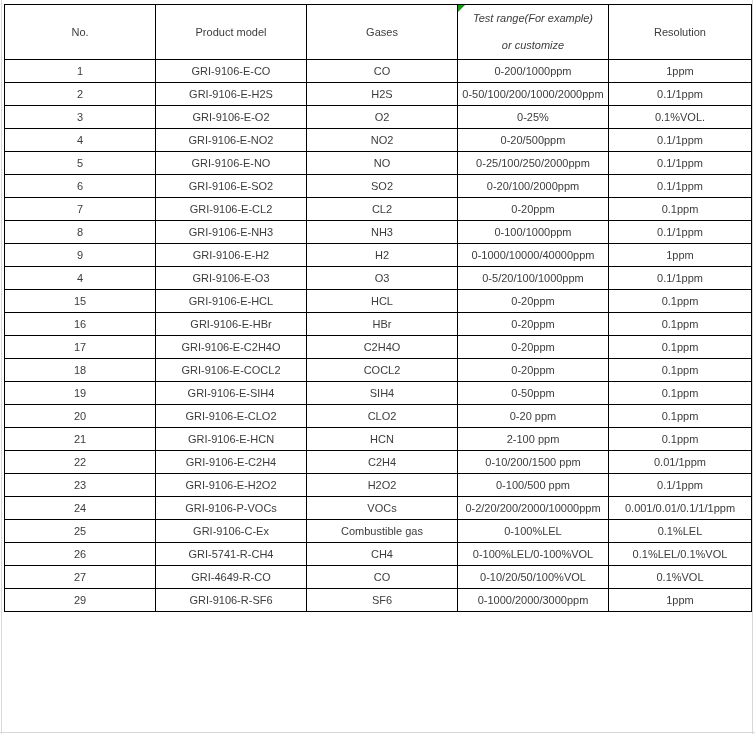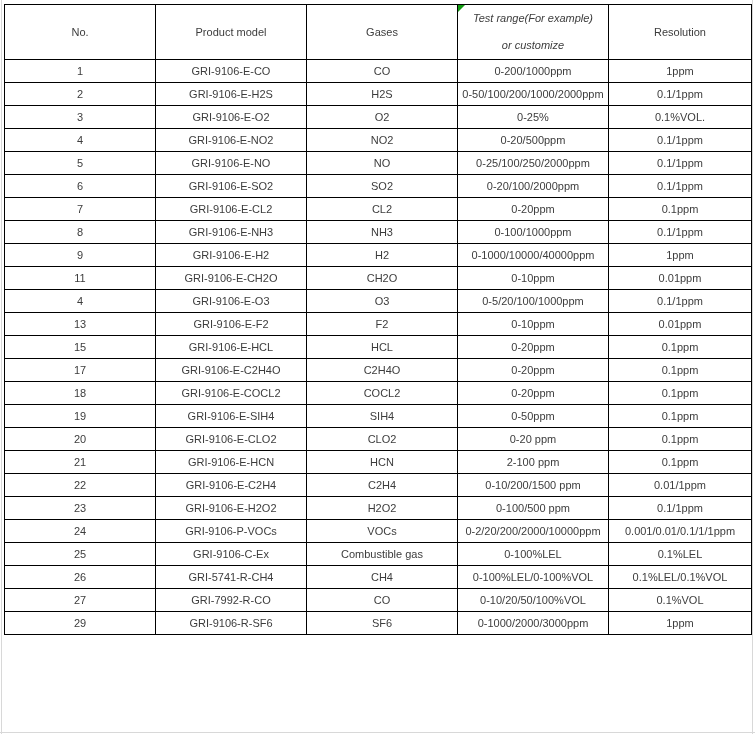--- a/index.html
+++ b/index.html
@@ -142,44 +142,37 @@
           <td>0.1/1ppm</td>
         </tr>
         <tr>
           <td>9</td>
           <td>GRI-9106-E-H2</td>
           <td>H2</td>
           <td>0-1000/10000/40000ppm</td>
           <td>1ppm</td>
         </tr>
         <tr>
-          <td>11</td>
-          <td>GRI-9106-E-CH2O</td>
-          <td>CH2O</td>
-          <td>0-10ppm</td>
-          <td>0.01ppm</td>
-        </tr>
-        <tr>
           <td>4</td>
           <td>GRI-9106-E-O3</td>
           <td>O3</td>
           <td>0-5/20/100/1000ppm</td>
           <td>0.1/1ppm</td>
         </tr>
         <tr>
-          <td>13</td>
-          <td>GRI-9106-E-F2</td>
-          <td>F2</td>
-          <td>0-10ppm</td>
-          <td>0.01ppm</td>
-        </tr>
-        <tr>
           <td>15</td>
           <td>GRI-9106-E-HCL</td>
           <td>HCL</td>
+          <td>0-20ppm</td>
+          <td>0.1ppm</td>
+        </tr>
+        <tr>
+          <td>16</td>
+          <td>GRI-9106-E-HBr</td>
+          <td>HBr</td>
           <td>0-20ppm</td>
           <td>0.1ppm</td>
         </tr>
         <tr>
           <td>17</td>
           <td>GRI-9106-E-C2H4O</td>
           <td>C2H4O</td>
           <td>0-20ppm</td>
           <td>0.1ppm</td>
         </tr>
@@ -241,21 +234,21 @@
         </tr>
         <tr>
           <td>26</td>
           <td>GRI-5741-R-CH4</td>
           <td>CH4</td>
           <td>0-100%LEL/0-100%VOL</td>
           <td>0.1%LEL/0.1%VOL</td>
         </tr>
         <tr>
           <td>27</td>
-          <td>GRI-7992-R-CO</td>
+          <td>GRI-4649-R-CO</td>
           <td>CO</td>
           <td>0-10/20/50/100%VOL</td>
           <td>0.1%VOL</td>
         </tr>
         <tr>
           <td>29</td>
           <td>GRI-9106-R-SF6</td>
           <td>SF6</td>
           <td>0-1000/2000/3000ppm</td>
           <td>1ppm</td>

